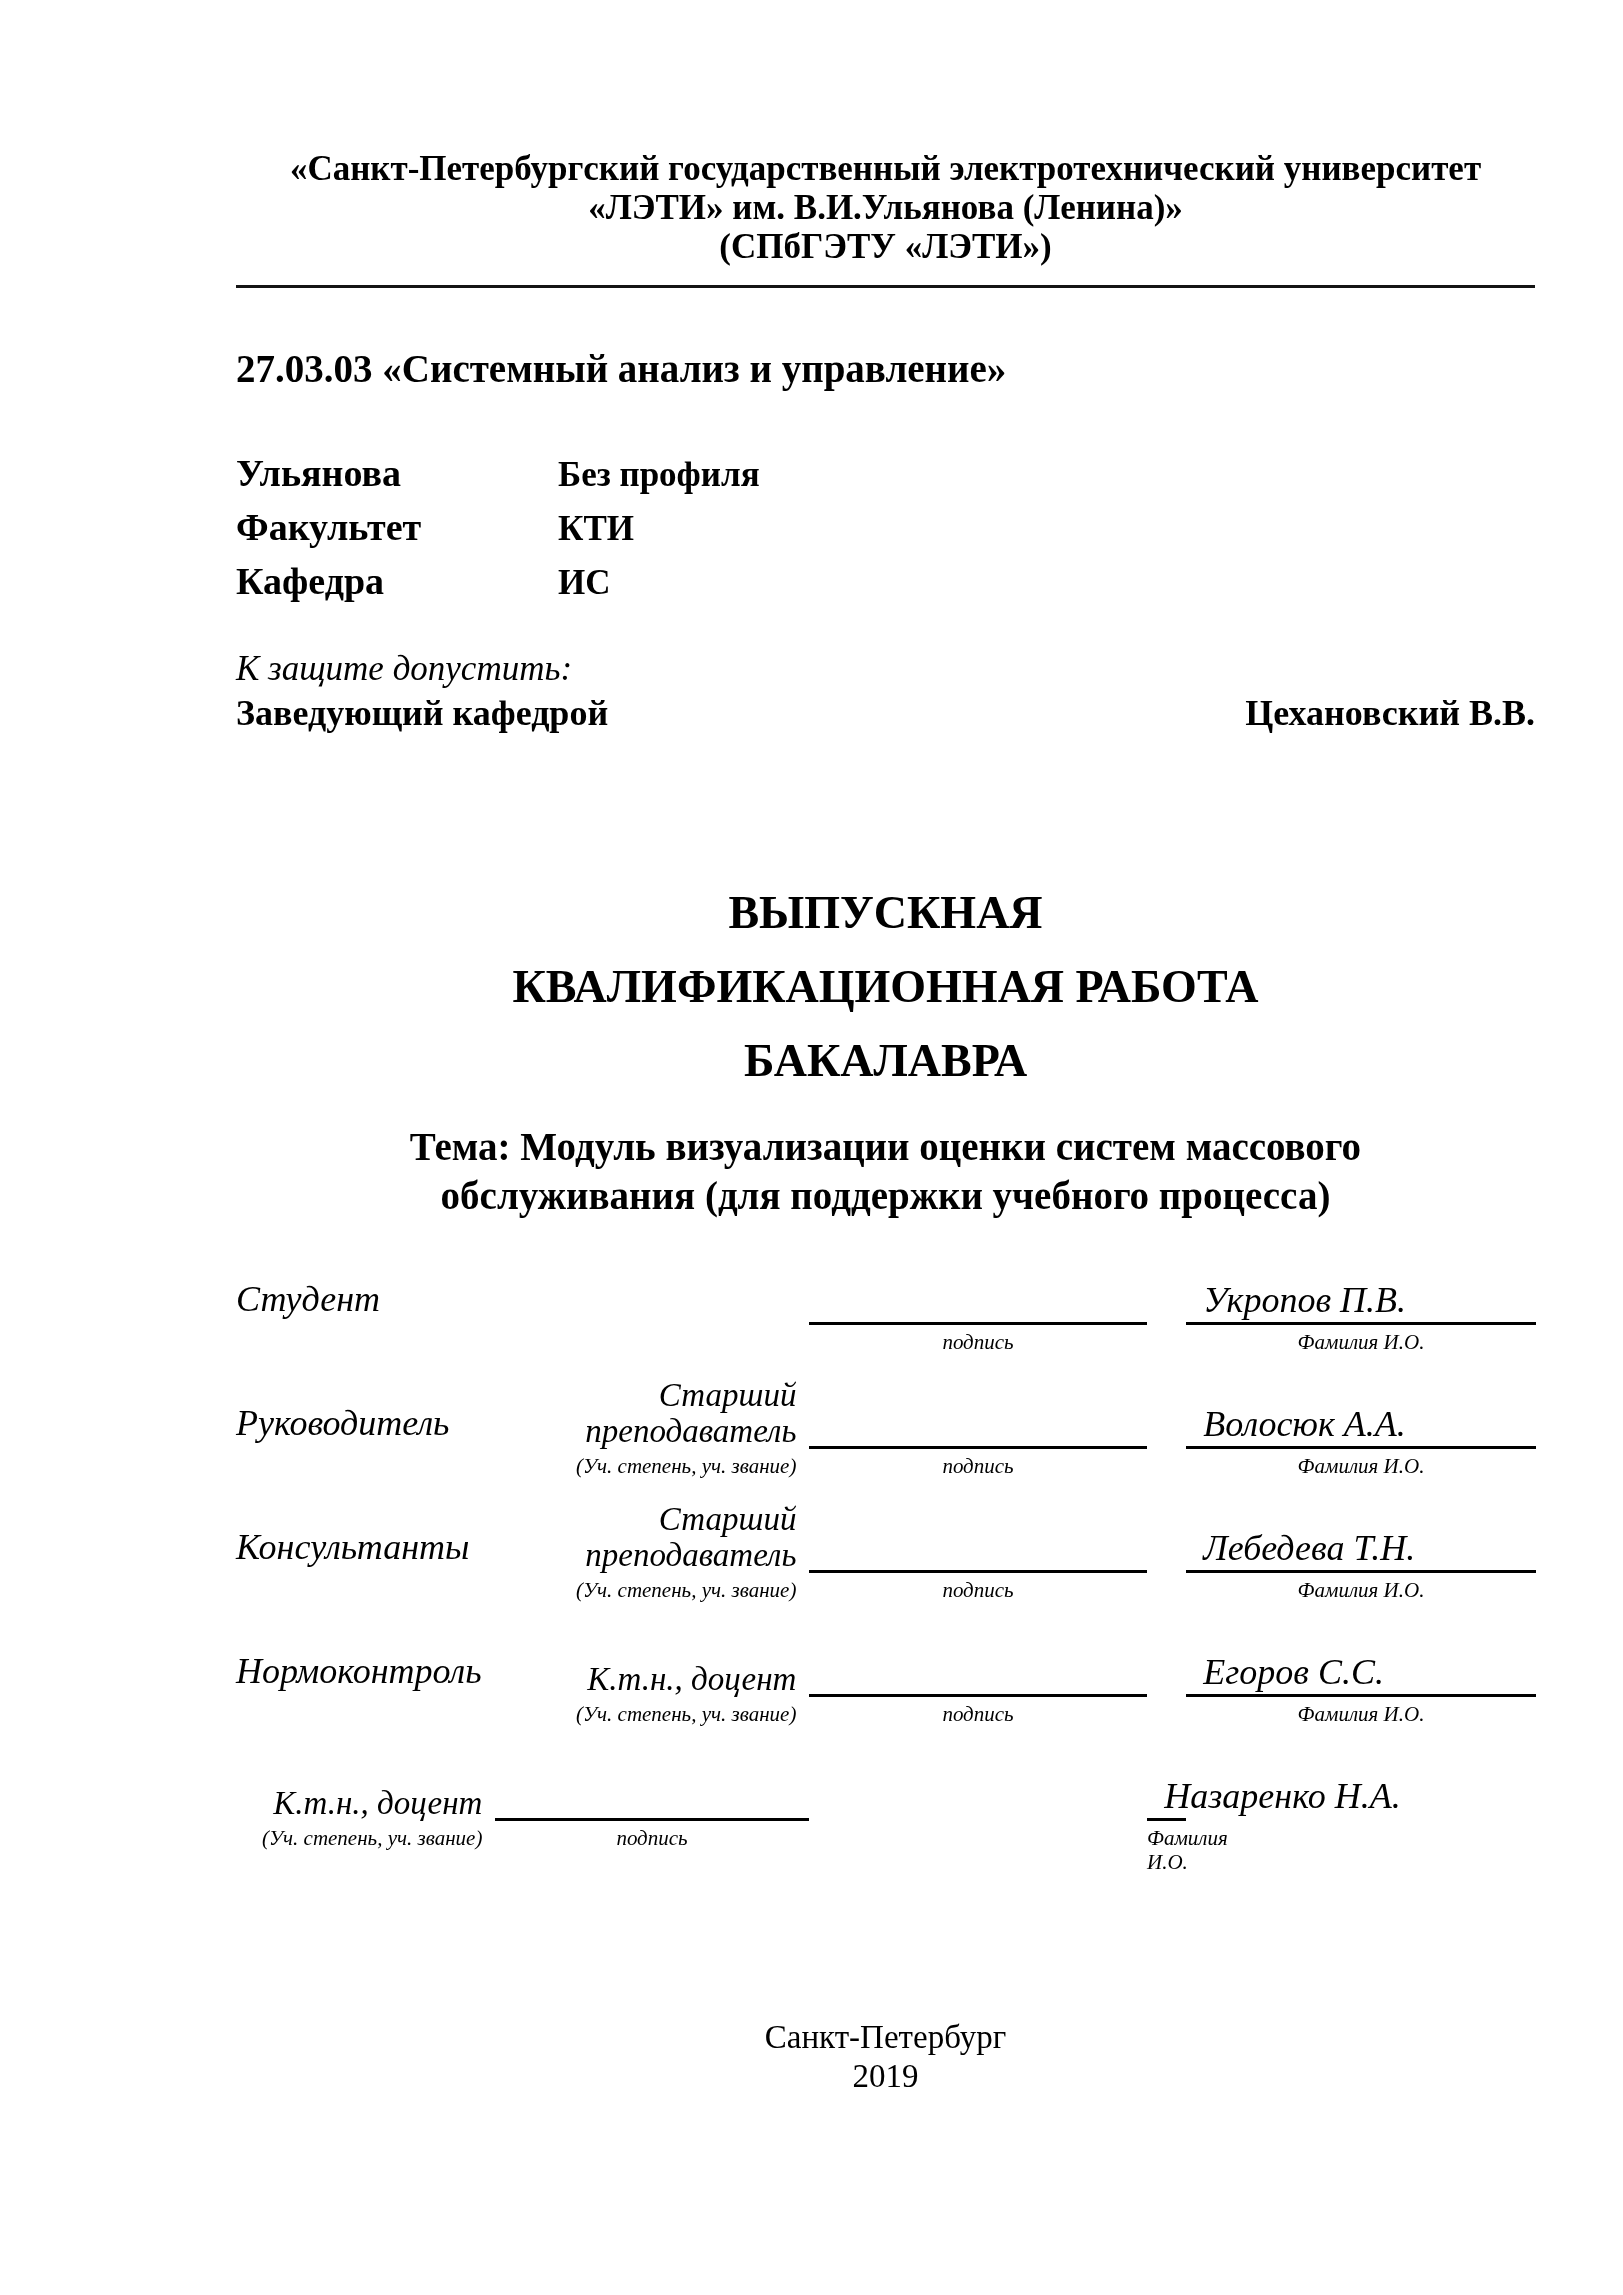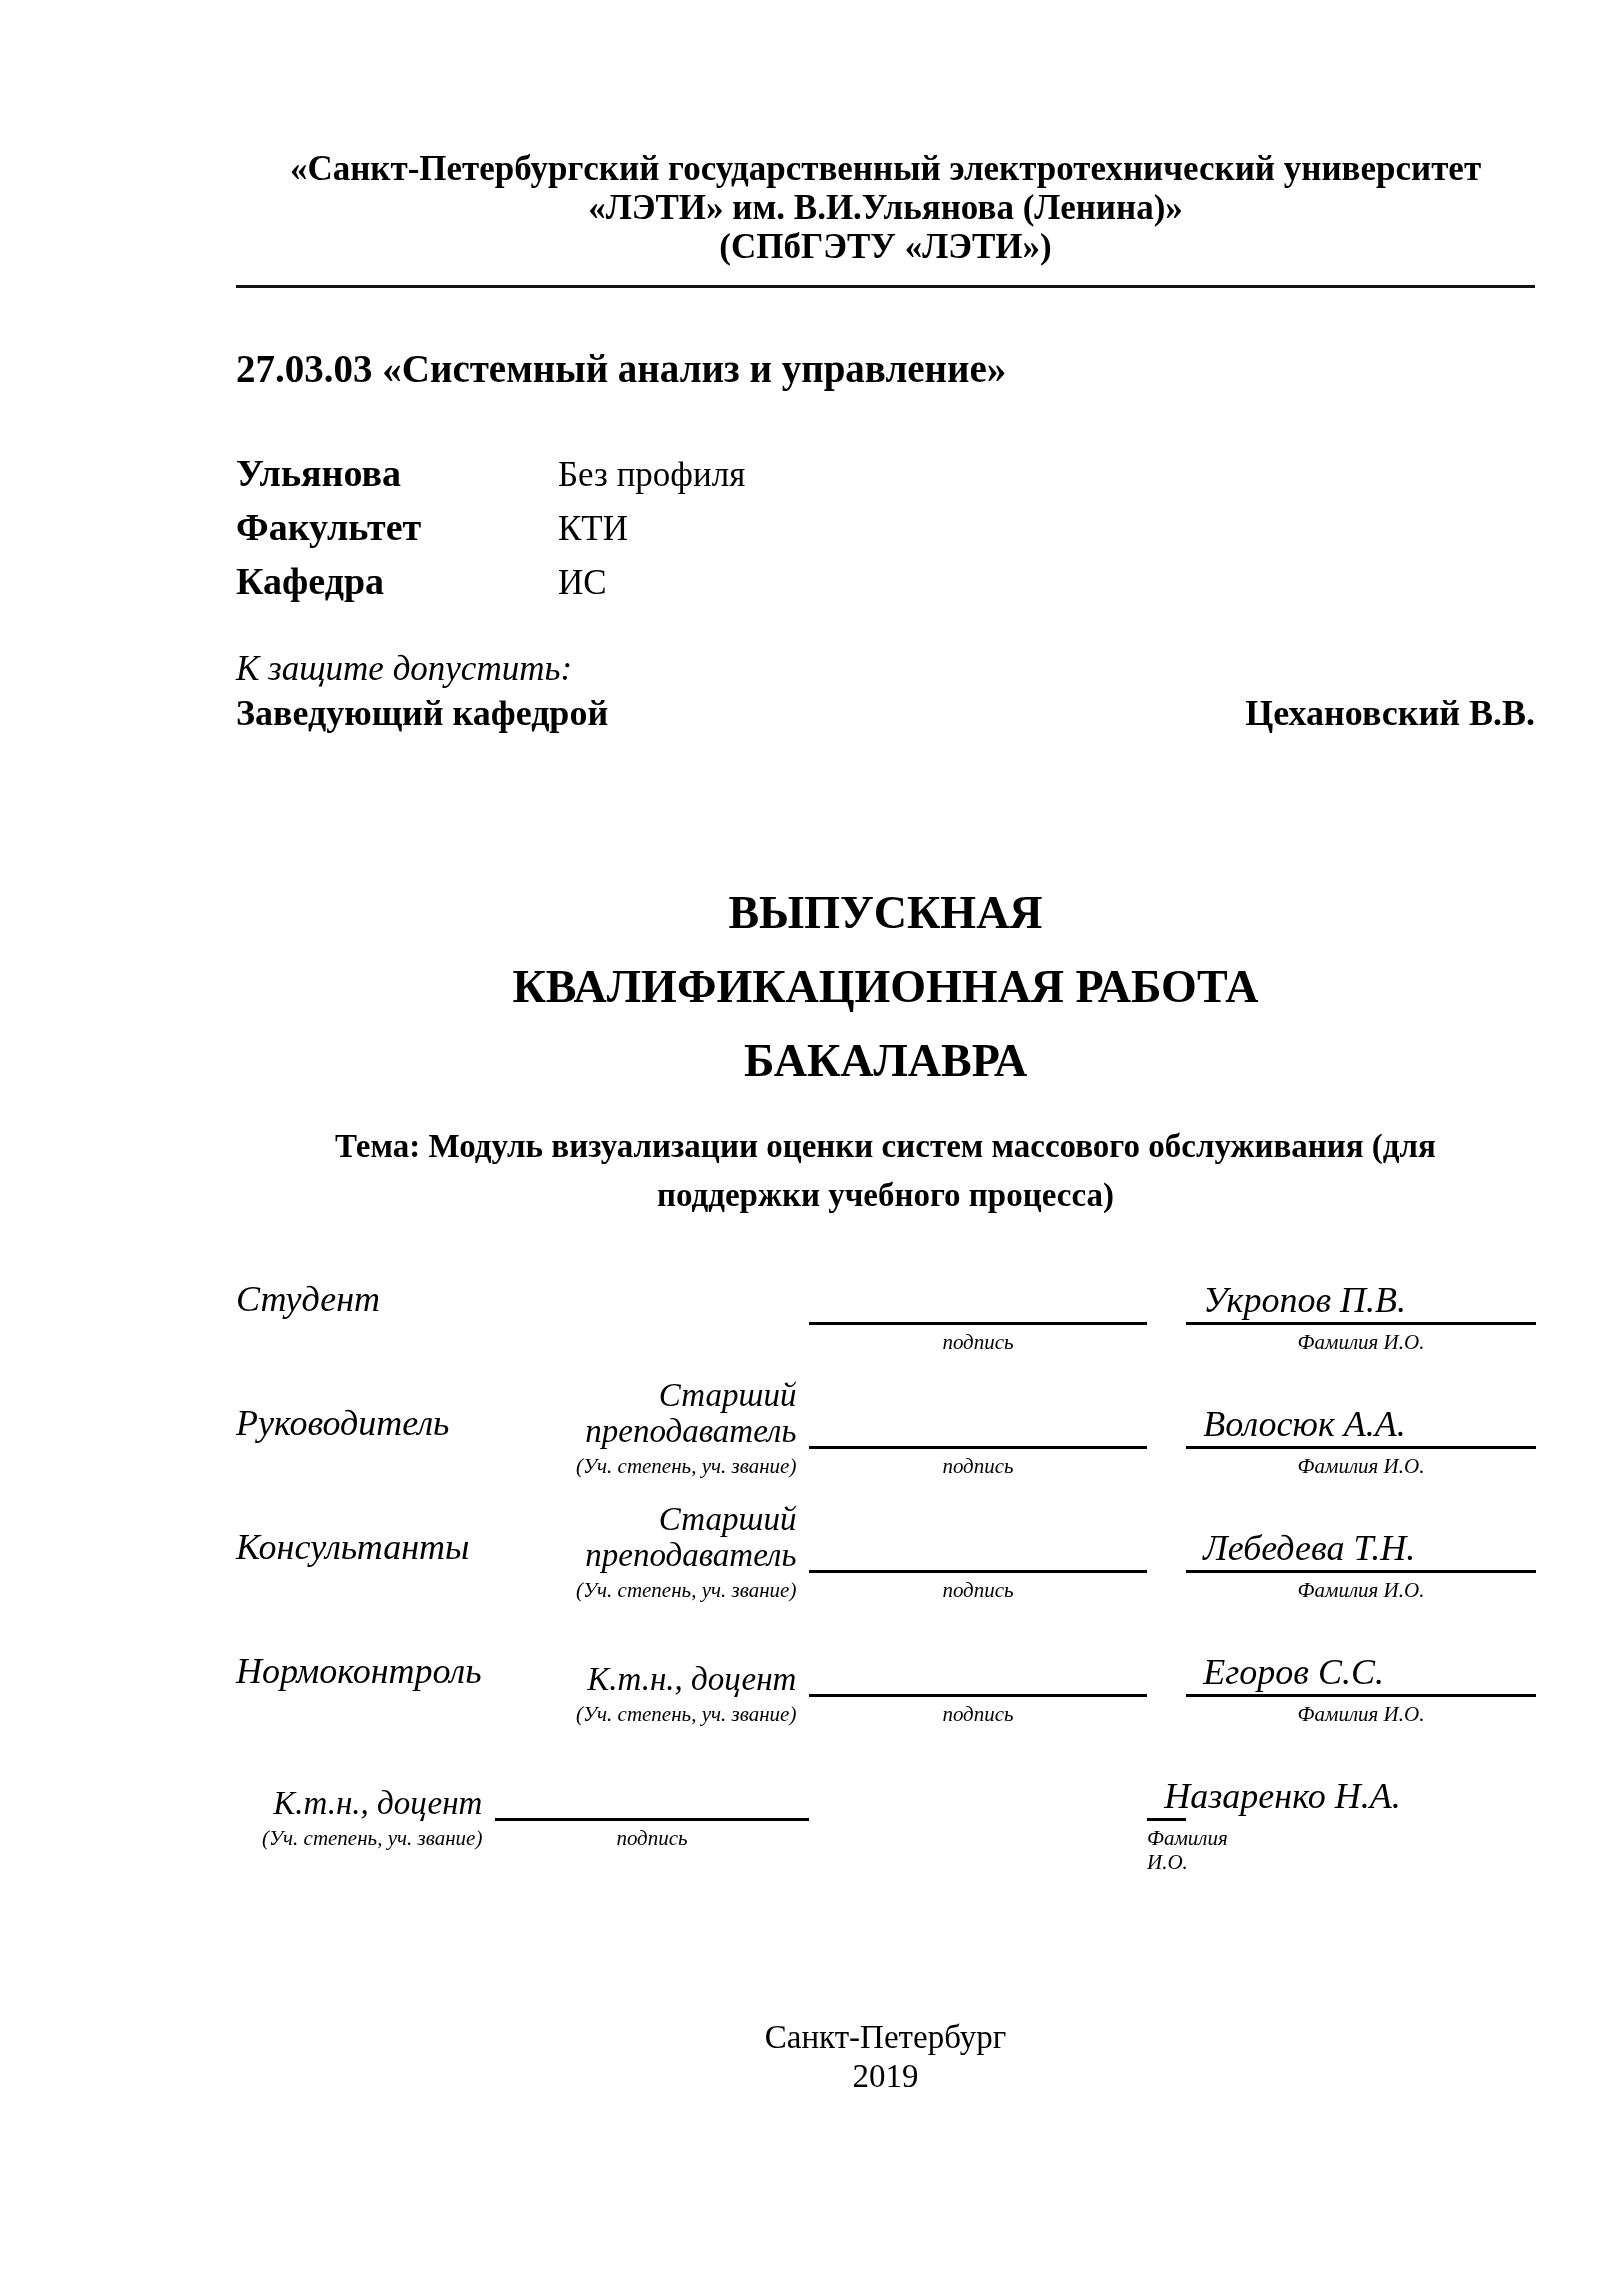--- a/index.html
+++ b/index.html
@@ -45,21 +45,21 @@
     display: flex;
     align-items: baseline;
     line-height: 53px;
   }
   .info-row .info-label {
     width: 322px; flex: 0 0 322px;
     font-weight: bold;
     font-size: 38px;
   }
   .info-row .info-value {
-    font-weight: normal;
+    font-weight: bold;
     font-size: 35px;
   }
   
   .admission { margin-top: 38px; }
   .admission-line {
     font-style: italic;
     font-size: 35px;
     line-height: 44px;
   }
   .admission-row {
@@ -76,21 +76,21 @@
     text-align: center;
     font-weight: bold;
     font-size: 46px;
     line-height: 74px;
   }
   .theme {
     margin: 23.6px auto 0 auto;
     max-width: 1178px;
     text-align: center;
     font-weight: bold;
-    font-size: 33px;
+    font-size: 39px;
     line-height: 49px;
   }
   
   .sig-section { margin-top: 12.6px; }
   .sig-row {
     display: grid;
     grid-template-columns: 259px 314px 338px 39px 350px;
     align-items: end;
     height: 124px;
   }

